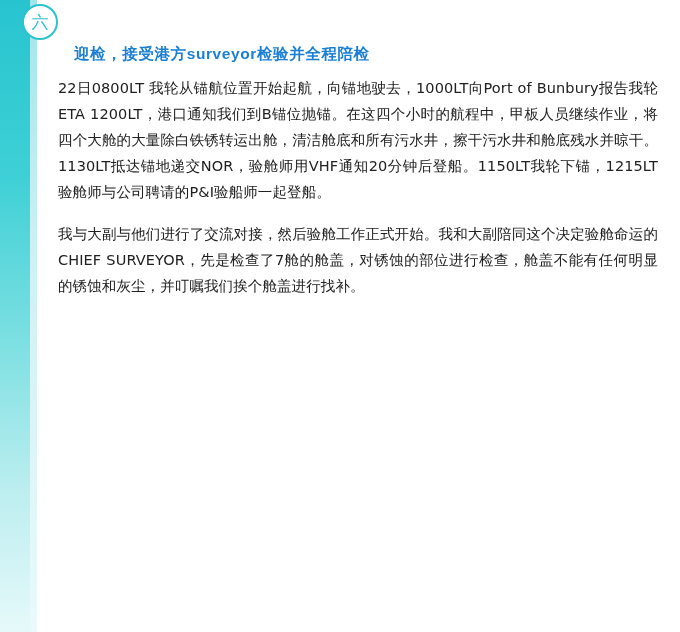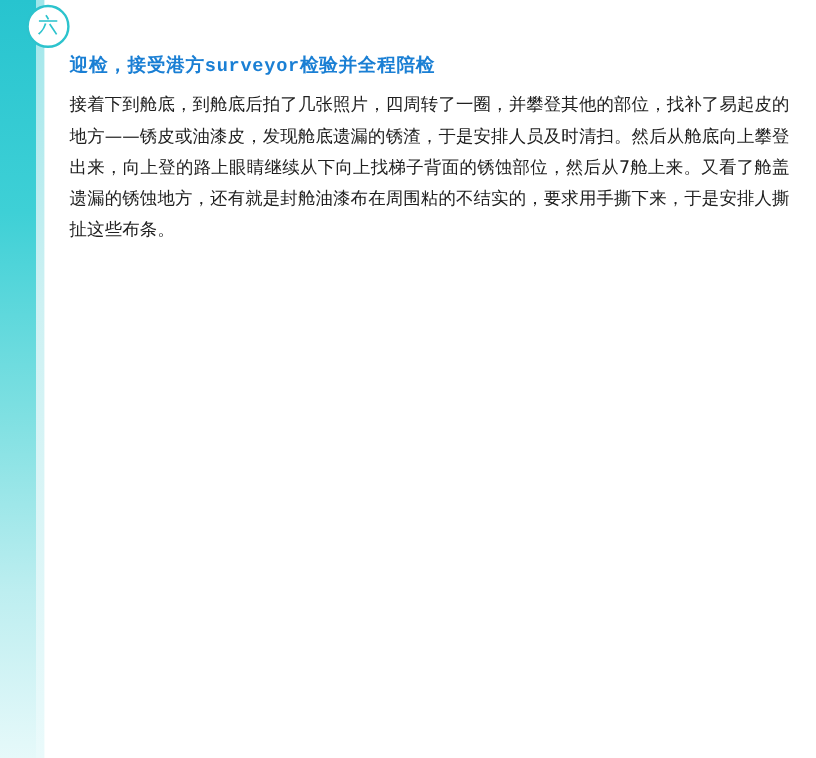--- a/index.html
+++ b/index.html
@@ -66,22 +66,22 @@
     width: 600px;
     height: 632px;
     padding-top: 44px;
     box-sizing: border-box;
   }
   .section-heading {
     color: #1a7fd4;
     font-size: 15.5px;
     font-weight: bold;
     letter-spacing: 0.6px;
-    margin: 0 0 10px 0;
-    font-family: Liberation Mono, monospace;
+    margin: 0 0 10px 16px;
+    font-family: Liberation Sans, sans-serif;
   }
   .para {
     color: #202020;
     font-size: 14.5px;
     line-height: 26px;
     margin: 0 0 16px 0;
     text-align: justify;
     letter-spacing: 0.1px;
     font-family: "DejaVu Sans", sans-serif;
   }
@@ -96,16 +96,17 @@
 
   <div class="left-band"></div>
   <div class="left-band-inner"></div>
 
   <div class="chapter-badge">
     <span>六</span>
   </div>
 
   <div class="content">
     <h2 class="section-heading">迎检，接受港方surveyor检验并全程陪检</h2>
-    <p class="para">接着下到舱底，到舱底后拍了几张照片，四周转了一圈，并攀登其他的部位，找补了易起皮的地方——锈皮或油漆皮，发现舱底遗漏的锈渣，于是安排人员及时清扫。然后从舱底向上攀登出来，向上登的路上眼睛继续从下向上找梯子背面的锈蚀部位，然后从7舱上来。又看了舱盖遗漏的锈蚀地方，还有就是封舱油漆布在周围粘的不结实的，要求用手撕下来，于是安排人撕扯这些布条。</p>
+    <p class="para">22日0800LT 我轮从锚航位置开始起航，向锚地驶去，1000LT向Port of Bunbury报告我轮ETA 1200LT，港口通知我们到B锚位抛锚。在这四个小时的航程中，甲板人员继续作业，将四个大舱的大量除白铁锈转运出舱，清洁舱底和所有污水井，擦干污水井和舱底残水并晾干。1130LT抵达锚地递交NOR，验舱师用VHF通知20分钟后登船。1150LT我轮下锚，1215LT验舱师与公司聘请的P&amp;I验船师一起登船。</p>
+    <p class="para">我与大副与他们进行了交流对接，然后验舱工作正式开始。我和大副陪同这个决定验舱命运的CHIEF SURVEYOR，先是检查了7舱的舱盖，对锈蚀的部位进行检查，舱盖不能有任何明显的锈蚀和灰尘，并叮嘱我们挨个舱盖进行找补。</p>
   </div>
 
 </div>
 
 </body></html>

